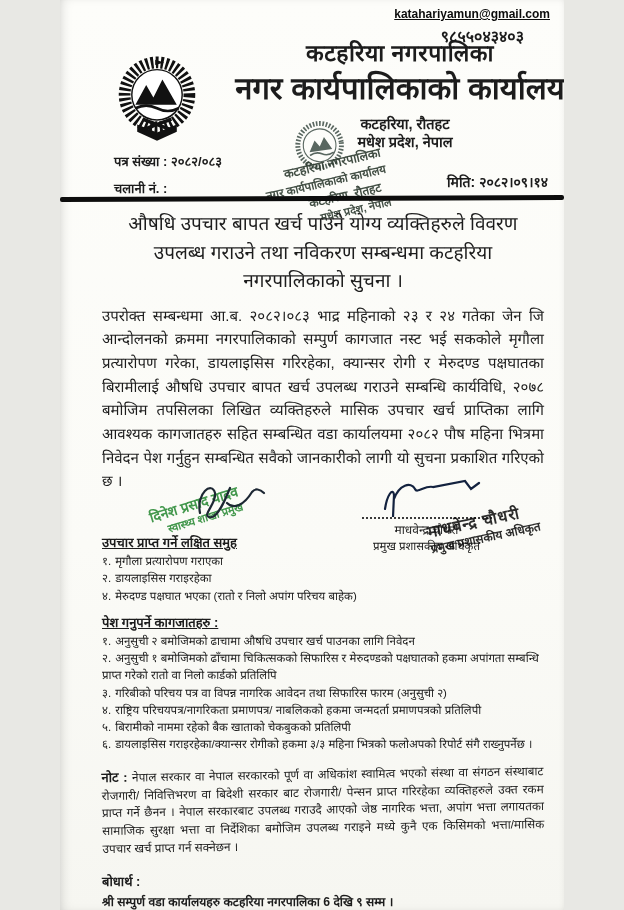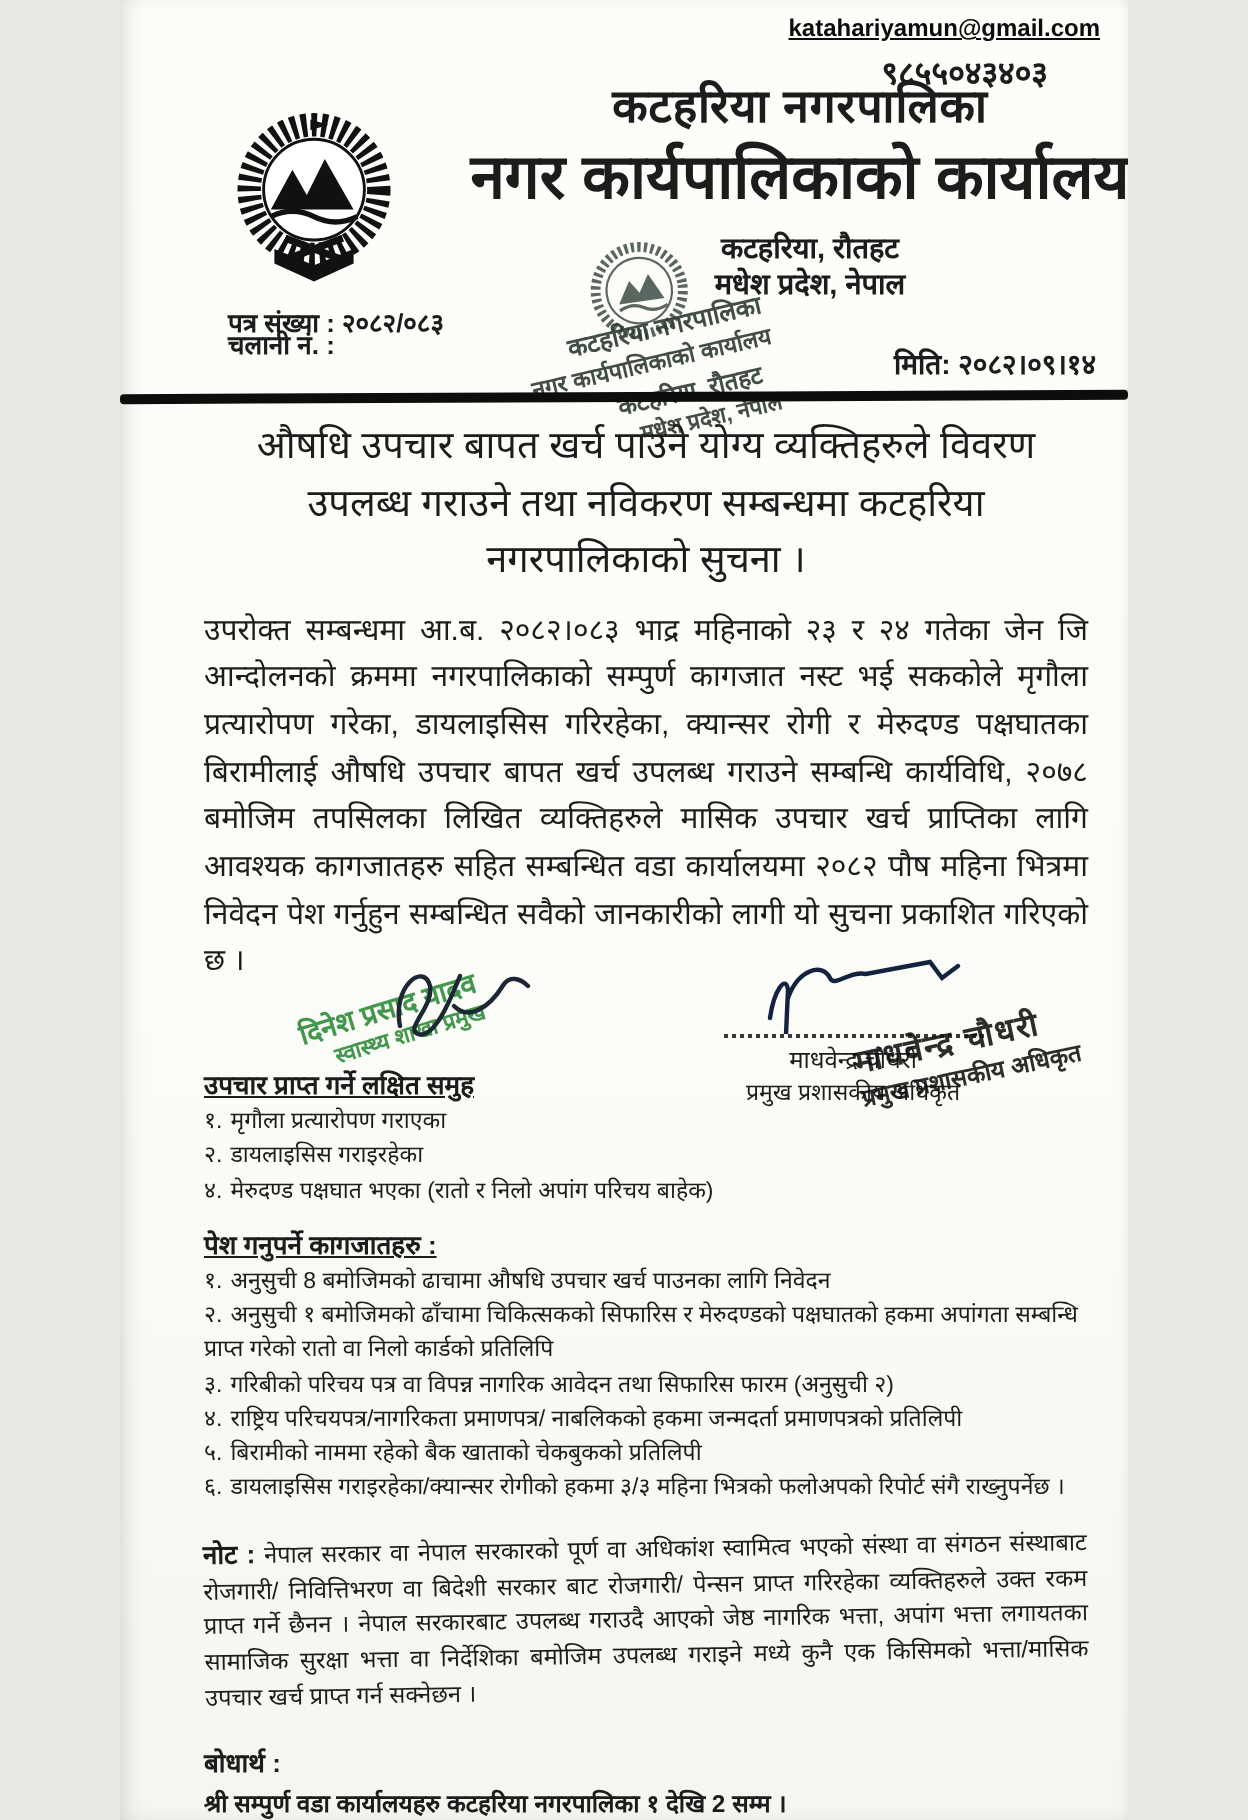--- a/index.html
+++ b/index.html
@@ -25,21 +25,21 @@
   .center-stamp {
     position:absolute; top:150px; left:200px; width:190px;
     transform:rotate(-13deg); color:#2e3c31; font-weight:bold; line-height:1.45; opacity:.9;
   }
   .center-stamp div { white-space:nowrap; }
   .center-stamp div:nth-child(1){ font-size:12.5px; margin-left:28px; }
   .center-stamp div:nth-child(2){ font-size:11.5px; margin-left:6px; }
   .center-stamp div:nth-child(3){ font-size:12px;  margin-left:46px; }
   .center-stamp div:nth-child(4){ font-size:11px;  margin-left:54px; }
   .letterno { position:absolute; top:152px; left:54px; font-size:13px; font-weight:800; }
-  .dispatch { position:absolute; top:163px; left:54px; font-size:13px; font-weight:800; }
+  .dispatch { position:absolute; top:179px; left:54px; font-size:13px; font-weight:800; }
   .date     { position:absolute; top:172px; right:16px; font-size:14px; font-weight:800; }
   .rule { position:absolute; top:196px; left:0; right:0; height:5px; background:#0d0d0d; transform:rotate(-.25deg); border-radius:2px; }
   
   .main { position:absolute; top:200px; left:0; right:0; padding:0 20px 0 42px; }
   .subject { margin-top:10px; text-align:center; font-size:19px; font-weight:400; line-height:1.5; padding:0 24px; }
   .para { margin-top:8px; font-size:15px; line-height:1.58; text-align:justify; }
   
   .sigrow { position:relative; height:40px; }
   .sig-left-svg { position:absolute; left:92px; top:-14px; z-index:3; }
   .green-stamp { position:absolute; left:48px; top:2px; transform:rotate(-17deg); color:#2f8d3a; font-weight:800; z-index:2; opacity:.9; line-height:1.3; }
@@ -141,33 +141,33 @@
 
     <div class="sec-head">उपचार प्राप्त गर्ने लक्षित समुह</div>
     <div class="list">
       <div class="li"><span class="num">१.</span><span>मृगौला प्रत्यारोपण गराएका</span></div>
       <div class="li"><span class="num">२.</span><span>डायलाइसिस गराइरहेका</span></div>
       <div class="li"><span class="num">४.</span><span>मेरुदण्ड पक्षघात भएका (रातो र निलो अपांग परिचय बाहेक)</span></div>
     </div>
 
     <div class="sec-head sec2">पेश गनुपर्ने कागजातहरु :</div>
     <div class="list">
-      <div class="li"><span class="num">१.</span><span>अनुसुची 8 बमोजिमको ढाचामा औषधि उपचार खर्च पाउनका लागि निवेदन</span></div>
+      <div class="li"><span class="num">१.</span><span>अनुसुची २ बमोजिमको ढाचामा औषधि उपचार खर्च पाउनका लागि निवेदन</span></div>
       <div class="li"><span class="num">२.</span><span>अनुसुची १ बमोजिमको ढाँचामा चिकित्सकको सिफारिस र मेरुदण्डको पक्षघातको हकमा अपांगता सम्बन्धि प्राप्त गरेको रातो वा निलो कार्डको प्रतिलिपि</span></div>
       <div class="li"><span class="num">३.</span><span>गरिबीको परिचय पत्र वा विपन्न नागरिक आवेदन तथा सिफारिस फारम (अनुसुची २)</span></div>
       <div class="li"><span class="num">४.</span><span>राष्ट्रिय परिचयपत्र/नागरिकता प्रमाणपत्र/ नाबलिकको हकमा जन्मदर्ता प्रमाणपत्रको प्रतिलिपी</span></div>
       <div class="li"><span class="num">५.</span><span>बिरामीको नाममा रहेको बैक खाताको चेकबुकको प्रतिलिपी</span></div>
       <div class="li"><span class="num">६.</span><span>डायलाइसिस गराइरहेका/क्यान्सर रोगीको हकमा ३/३ महिना भित्रको फलोअपको रिपोर्ट संगै राख्नुपर्नेछ ।</span></div>
     </div>
 
 
     <div class="note">
       <span class="nlabel">नोट :</span>
       <span>नेपाल सरकार वा नेपाल सरकारको पूर्ण वा अधिकांश स्वामित्व भएको संस्था वा संगठन संस्थाबाट रोजगारी/ निवित्तिभरण वा बिदेशी सरकार बाट रोजगारी/ पेन्सन प्राप्त गरिरहेका व्यक्तिहरुले उक्त रकम प्राप्त गर्ने छैनन । नेपाल सरकारबाट उपलब्ध गराउदै आएको जेष्ठ नागरिक भत्ता, अपांग भत्ता लगायतका सामाजिक सुरक्षा भत्ता वा निर्देशिका बमोजिम उपलब्ध गराइने मध्ये कुनै एक किसिमको भत्ता/मासिक उपचार खर्च प्राप्त गर्न सक्नेछन ।</span>
     </div>
 
     <div class="cc">
       <div class="clabel">बोधार्थ :</div>
-      <div class="ctext">श्री सम्पुर्ण वडा कार्यालयहरु कटहरिया नगरपालिका १ देखि 2 सम्म ।</div>
+      <div class="ctext">श्री सम्पुर्ण वडा कार्यालयहरु कटहरिया नगरपालिका 6 देखि ९ सम्म ।</div>
     </div>
 
   </div>
 </div>
 
 </body></html>

